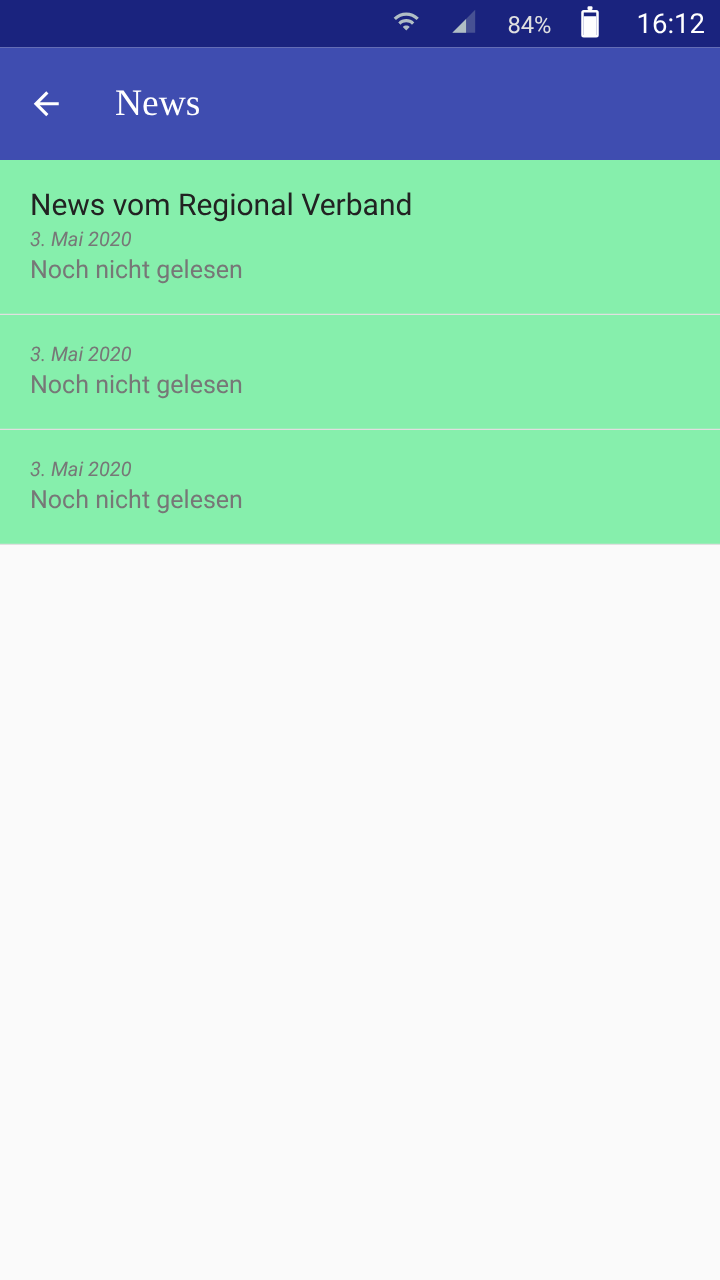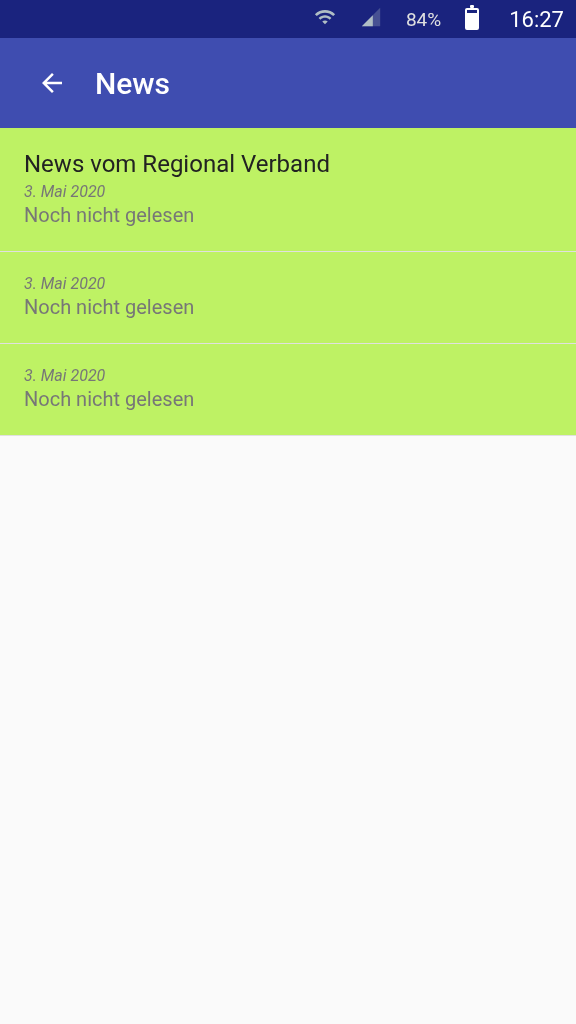--- a/index.html
+++ b/index.html
@@ -66,40 +66,41 @@
       font-size: 22px;
       color: #fff;
       margin-left: 6px;
     }
     .app-bar {
       height: 90px;
       background: #3f4db0;
       color: #fff;
       display: flex;
       align-items: center;
-      padding: 0 37px;
-      gap: 28px;
+      padding: 0 22px;
+      gap: 40px;
+      font-family: Liberation Serif, serif;
     }
     .back-button {
       display: flex;
       align-items: center;
       justify-content: center;
       cursor: pointer;
     }
     .back-button svg {
       width: 30px;
       height: 30px;
       fill: #fff;
     }
     .app-title {
       font-size: 30px;
       font-weight: 500;
     }
     .content {
-      background: #bef264;
+      background: #86efac;
     }
     .news-item {
       padding: 22px 24px 24px 24px;
       border-bottom: 1px solid #e0e0e0;
       cursor: pointer;
     }
     .news-title {
       font-size: 24px;
       color: #222;
       font-weight: 400;
@@ -126,21 +127,21 @@
       </svg>
   </span>
   <span class="signal-icon">
     <svg viewBox="0 0 24 24">
         <path d="M2 22h20V2L2 22z" opacity="0.3"></path>
         <path d="M14 10L2 22h12V10z"></path>
       </svg>
   </span>
   <span class="battery-text">84%</span>
   <span class="battery-icon"></span>
-  <span class="time">16:27</span>
+  <span class="time">16:12</span>
 </div>
 
 <div class="app-bar">
   <div class="back-button">
     <svg viewBox="0 0 24 24">
         <path d="M20 11H7.83l5.59-5.59L12 4l-8 8 8 8 1.41-1.41L7.83 13H20v-2z"></path>
       </svg>
   </div>
   <div class="app-title">News</div>
 </div>

